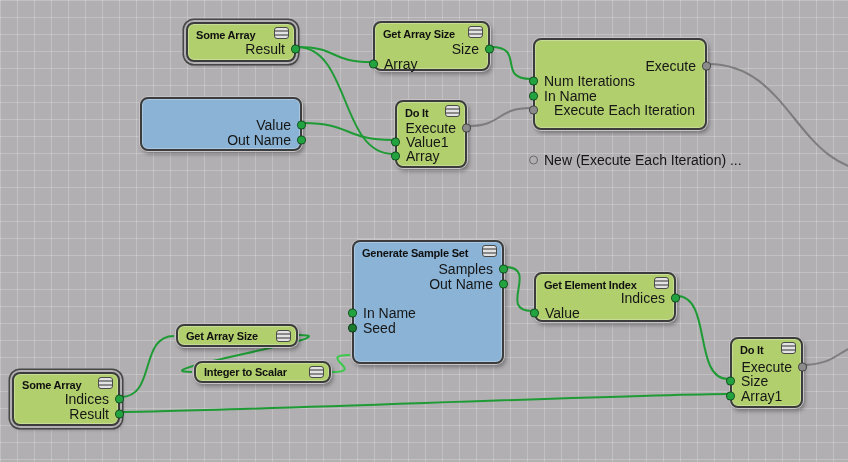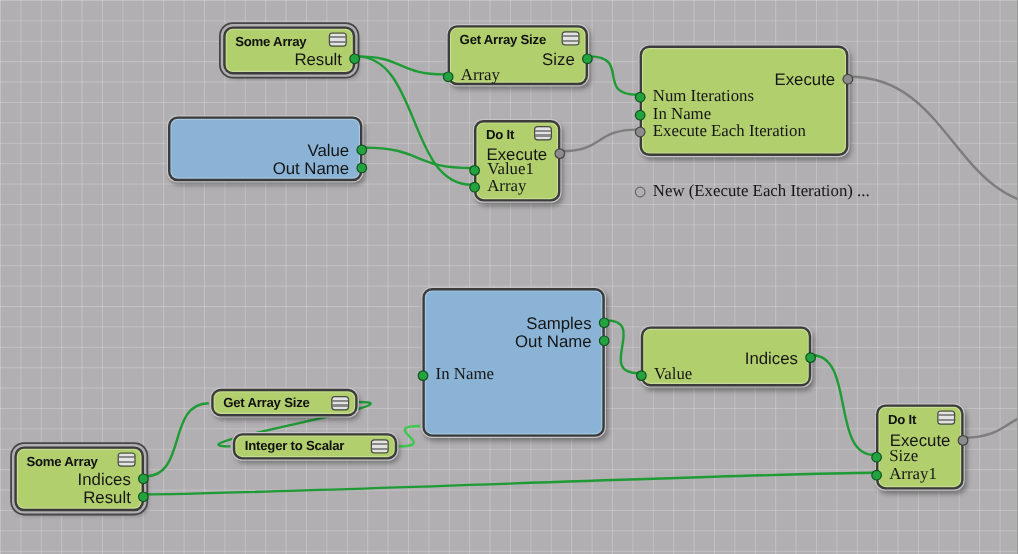--- a/index.html
+++ b/index.html
@@ -42,21 +42,21 @@
     border:1px solid #4a4a4a;
     background:repeating-linear-gradient(180deg,#e3e3e3 0 2px,#8a8a8a 2px 4px);
     box-sizing:border-box;
   }
   .node.collapsed .menu-icon{top:50%;margin-top:-6px;}
   .port{
     position:absolute;left:0;right:0;height:14px;line-height:14px;
     font-size:14px;color:#161616;white-space:nowrap;
   }
   .port.out{text-align:right;padding-right:9px;}
-  .port.in{padding-left:9px;font-family:Liberation Serif, serif;}
+  .port.in{padding-left:9px;}
   .dot{
     position:absolute;top:50%;width:7px;height:7px;border-radius:50%;
     transform:translateY(-50%);
     border:1px solid rgba(0,0,0,0.5);
     box-sizing:content-box;
   }
   .port.out .dot{right:-6px;}
   .port.in .dot{left:-6px;}
   .dot-ring{background:transparent !important;border-color:#6a6a6a;}
 </style>
@@ -85,39 +85,42 @@
     </div>
     <div class="node green" style="left: 373px; top: 21px; width: 117px; height: 50px;">
       <div class="node-header"><span class="node-title">Get Array Size</span><span class="menu-icon"></span></div>
       <div class="port out" style="top: 19px;"><span>Size</span><span class="dot" style="background: rgb(35, 163, 63);"></span></div>
       <div class="port in" style="top: 34px;"><span>Array</span><span class="dot" style="background: rgb(35, 163, 63);"></span></div>
     </div>
     <div class="node green" style="left: 533px; top: 38px; width: 174px; height: 92px;">
       <div class="port out" style="top: 19px;"><span>Execute</span><span class="dot" style="background: rgb(140, 140, 140);"></span></div>
       <div class="port in" style="top: 34px;"><span>Num Iterations</span><span class="dot" style="background: rgb(35, 163, 63);"></span></div>
       <div class="port in" style="top: 49px;"><span>In Name</span><span class="dot" style="background: rgb(35, 163, 63);"></span></div>
-      <div class="port in" style="top: 63px;"><span>Execute Each Iteration</span><span class="dot" style="background: rgb(140, 140, 140);"></span></div>
+      <div class="port in" style="top: 63px; text-align: center;"><span>Execute Each Iteration</span><span class="dot" style="background: rgb(140, 140, 140);"></span></div>
       <div class="port in" style="top: 77px; margin-top: 36px;"><span>New (Execute Each Iteration) ...</span><span class="dot dot-ring" style="background: transparent;"></span></div>
     </div>
     <div class="node blue" style="left: 140px; top: 97px; width: 162px; height: 54px;">
       <div class="port out" style="top: 19px;"><span>Value</span><span class="dot" style="background: rgb(35, 163, 63);"></span></div>
       <div class="port out" style="top: 34px;"><span>Out Name</span><span class="dot" style="background: rgb(35, 163, 63);"></span></div>
     </div>
     <div class="node green" style="left: 395px; top: 100px; width: 72px; height: 68px;">
       <div class="node-header"><span class="node-title">Do It</span><span class="menu-icon"></span></div>
       <div class="port out" style="top: 19px;"><span>Execute</span><span class="dot" style="background: rgb(140, 140, 140);"></span></div>
       <div class="port in" style="top: 33px;"><span>Value1</span><span class="dot" style="background: rgb(35, 163, 63);"></span></div>
       <div class="port in" style="top: 47px;"><span>Array</span><span class="dot" style="background: rgb(35, 163, 63);"></span></div>
     </div>
     <div class="node blue" style="left: 352px; top: 240px; width: 152px; height: 124px;">
+      <div class="node-header"><span class="node-title">Generate Sample Set</span><span class="menu-icon"></span></div>
       <div class="port out" style="top: 20px;"><span>Samples</span><span class="dot" style="background: rgb(35, 163, 63);"></span></div>
       <div class="port out" style="top: 35px;"><span>Out Name</span><span class="dot" style="background: rgb(35, 163, 63);"></span></div>
       <div class="port in" style="top: 64px;"><span>In Name</span><span class="dot" style="background: rgb(35, 163, 63);"></span></div>
+      <div class="port in" style="top: 79px;"><span>Seed</span><span class="dot" style="background: rgb(27, 122, 48);"></span></div>
     </div>
     <div class="node green" style="left: 534px; top: 272px; width: 142px; height: 50px;">
+      <div class="node-header"><span class="node-title">Get Element Index</span><span class="menu-icon"></span></div>
       <div class="port out" style="top: 17px;"><span>Indices</span><span class="dot" style="background: rgb(35, 163, 63);"></span></div>
       <div class="port in" style="top: 32px;"><span>Value</span><span class="dot" style="background: rgb(35, 163, 63);"></span></div>
     </div>
     <div class="node green collapsed" style="left: 176px; top: 324px; width: 122px; height: 23px;">
       <div class="node-header">
         <span class="node-title">Get Array Size</span>
         <span class="menu-icon"></span>
       </div>
     </div>
     <div class="node green collapsed" style="left: 194px; top: 361px; width: 137px; height: 22px;">

